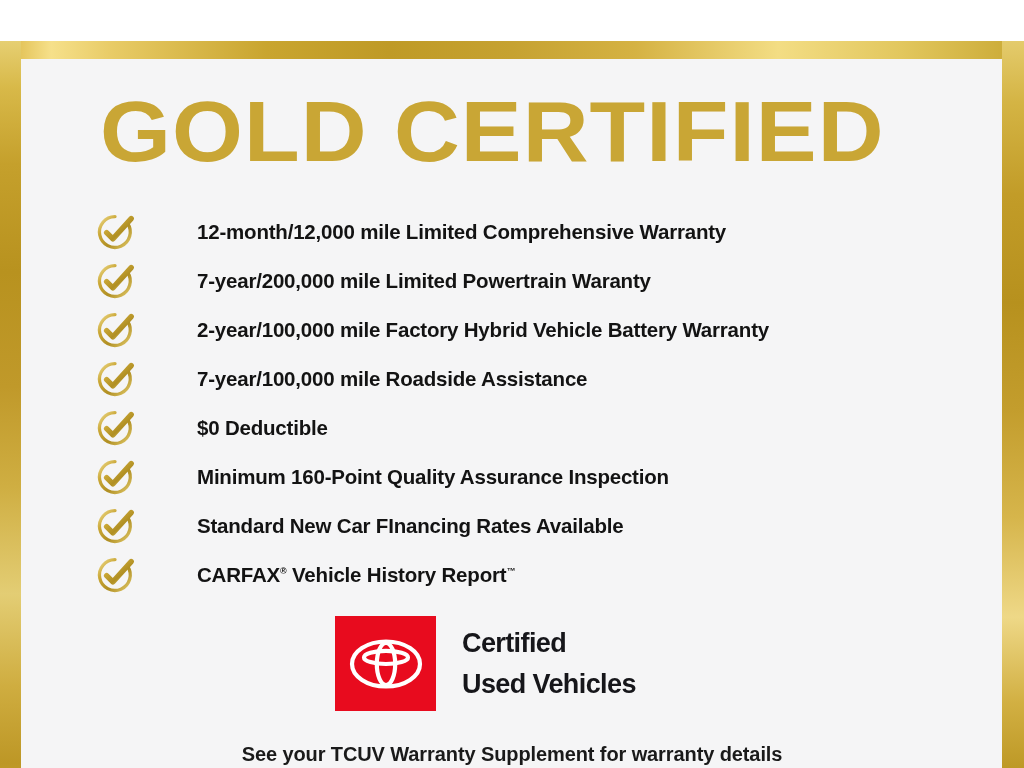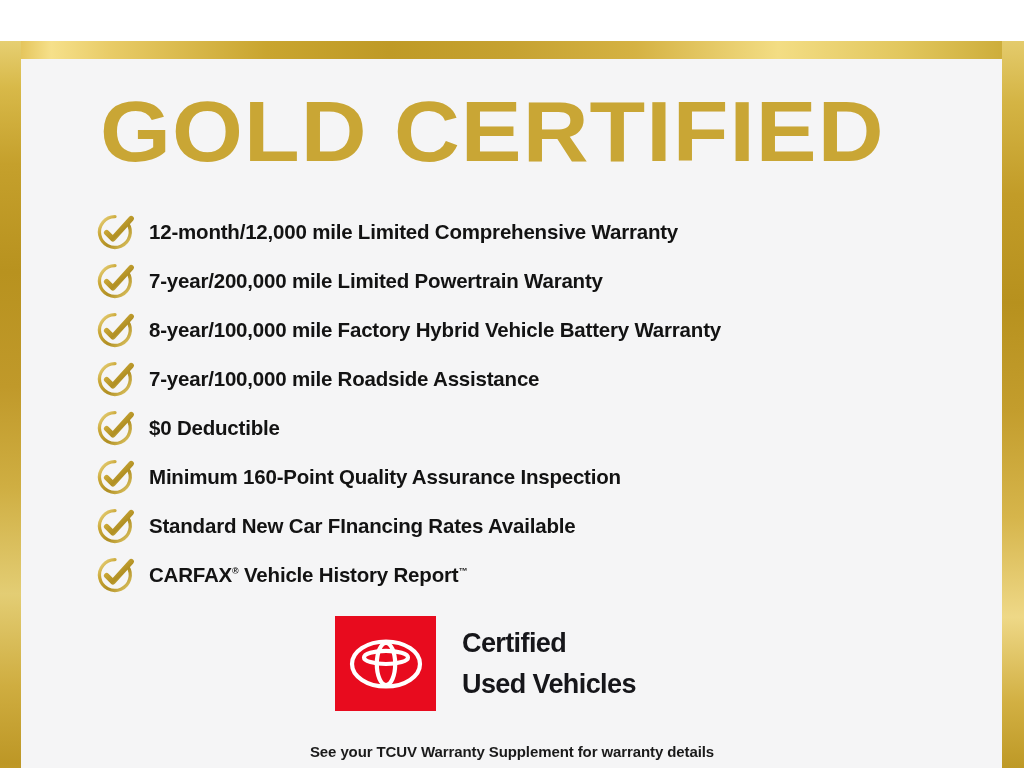--- a/index.html
+++ b/index.html
@@ -84,20 +84,21 @@
     left: 95px;
     top: 166px;
     width: 860px;
     z-index: 3;
   }
   .benefit-row {
     position: relative;
     height: 49px;
     display: flex;
     align-items: center;
+    gap: 48px;
   }
   .check-icon {
     flex: 0 0 auto;
     width: 44px;
     height: 40px;
     margin-right: 10px;
     display: block;
   }
   .benefit-text {
     font-family: "Liberation Sans", sans-serif;
@@ -148,21 +149,21 @@
   
   .footnote {
     position: absolute;
     left: 0;
     top: 702px;
     width: 1024px;
     z-index: 3;
     text-align: center;
     font-family: "Liberation Sans", sans-serif;
     font-weight: 700;
-    font-size: 15px;
+    font-size: 20px;
     letter-spacing: -0.1px;
     color: #1a1a1a;
   }
 </style>
 </head>
 <body>
 
 <div id="page">
 
   <div class="panel"></div>
@@ -198,21 +199,21 @@
         <path d="M11.6 20.6 L17.9 26.9 L36.2 6.6" fill="none" stroke="url(#g0)" stroke-width="5.4" stroke-linecap="round" stroke-linejoin="round"></path>
       </svg>
       <span class="benefit-text">7-year/200,000 mile Limited Powertrain Waranty</span>
     </div>
 
     <div class="benefit-row">
       <svg class="check-icon" viewBox="0 0 44 40">
         <path d="M20 4.6 A15.4 15.4 0 1 0 32.5 11.2" fill="none" stroke="url(#g0)" stroke-width="3.3" stroke-linecap="round"></path>
         <path d="M11.6 20.6 L17.9 26.9 L36.2 6.6" fill="none" stroke="url(#g0)" stroke-width="5.4" stroke-linecap="round" stroke-linejoin="round"></path>
       </svg>
-      <span class="benefit-text">8-year/100,000 mile Factory Hybrid Vehicle Battery Warranty</span>
+      <span class="benefit-text">2-year/100,000 mile Factory Hybrid Vehicle Battery Warranty</span>
     </div>
 
     <div class="benefit-row">
       <svg class="check-icon" viewBox="0 0 44 40">
         <path d="M20 4.6 A15.4 15.4 0 1 0 32.5 11.2" fill="none" stroke="url(#g0)" stroke-width="3.3" stroke-linecap="round"></path>
         <path d="M11.6 20.6 L17.9 26.9 L36.2 6.6" fill="none" stroke="url(#g0)" stroke-width="5.4" stroke-linecap="round" stroke-linejoin="round"></path>
       </svg>
       <span class="benefit-text">7-year/100,000 mile Roadside Assistance</span>
     </div>
 

